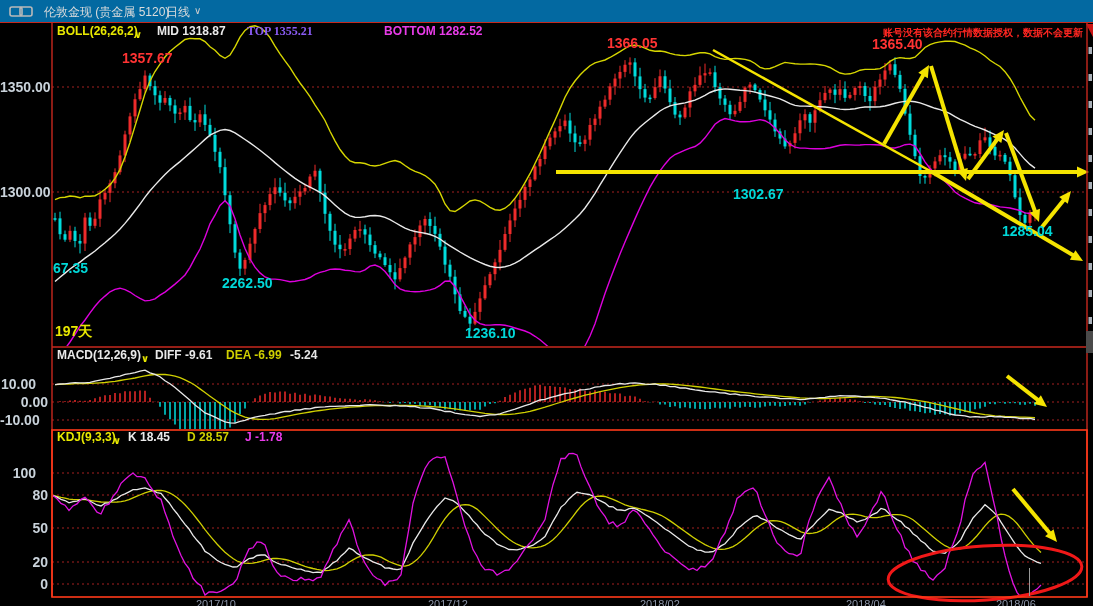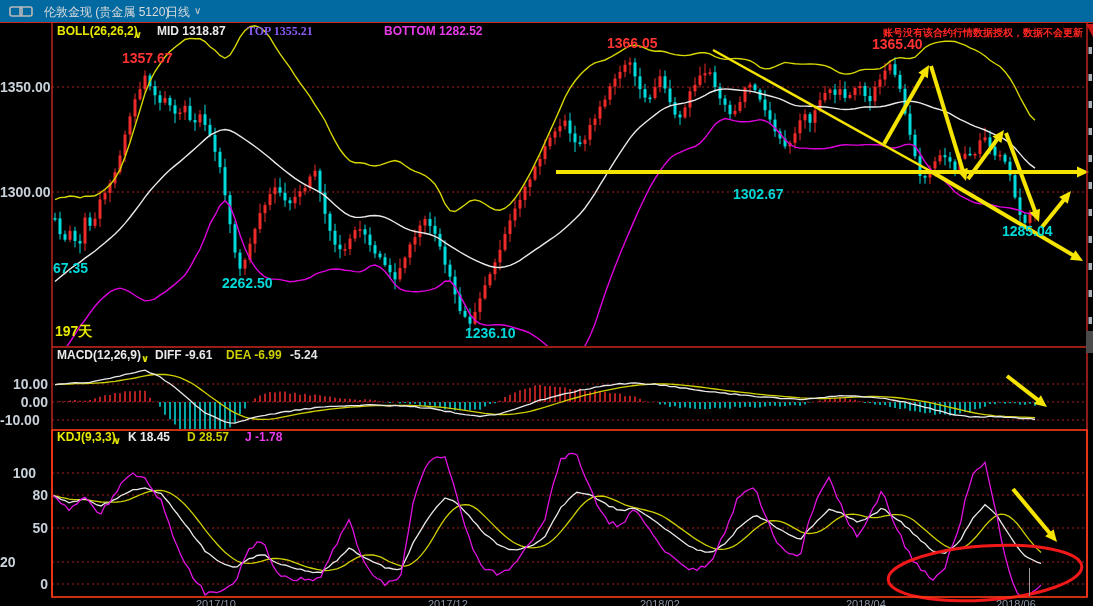--- a/index.html
+++ b/index.html
@@ -713,27 +713,27 @@
 
   <span class="hdr" style="left:57px;top:431px;color:#e8e800;">KDJ(9,3,3)</span>
   <span class="hdr caret" style="left:113px;top:434px;color:#e8e800;">∨</span>
   <span class="hdr" style="left:128px;top:431px;color:#e9e9e9;">K 18.45</span>
   <span class="hdr" style="left:187px;top:431px;color:#cfcf00;">D 28.57</span>
   <span class="hdr" style="left:245px;top:431px;color:#e93ce9;">J -1.78</span>
 
   <div id="gen-labels">
       <span class="lbl" style="left: 0px; top: 81px; color: rgb(201, 210, 218); width: 50px; text-align: right;">1350.00</span>
       <span class="lbl" style="left: 0px; top: 186px; color: rgb(201, 210, 218); width: 24px; text-align: right;">1300.00</span>
-      <span class="lbl" style="left: 0px; top: 378px; color: rgb(201, 210, 218); width: 48px; text-align: right;">10.00</span>
+      <span class="lbl" style="left: 0px; top: 378px; color: rgb(201, 210, 218); width: 36px; text-align: right;">10.00</span>
       <span class="lbl" style="left: 0px; top: 396px; color: rgb(201, 210, 218); width: 48px; text-align: right;">0.00</span>
       <span class="lbl" style="left: 0px; top: 414px; color: rgb(201, 210, 218); width: 48px; ">-10.00</span>
       <span class="lbl" style="left: 0px; top: 467px; color: rgb(201, 210, 218); width: 36px; text-align: right;">100</span>
       <span class="lbl" style="left: 0px; top: 489px; color: rgb(201, 210, 218); width: 48px; text-align: right;">80</span>
       <span class="lbl" style="left: 0px; top: 522px; color: rgb(201, 210, 218); width: 48px; text-align: right;">50</span>
-      <span class="lbl" style="left: 0px; top: 556px; color: rgb(201, 210, 218); width: 48px; ">20</span>
+      <span class="lbl" style="left: 0px; top: 556px; color: rgb(201, 210, 218); width: 48px; text-align: right;">20</span>
       <span class="lbl" style="left: 0px; top: 578px; color: rgb(201, 210, 218); width: 48px; text-align: right;">0</span>
       <span class="lbl" style="left: 122px; top: 52px; color: rgb(255, 51, 51);">1357.67</span>
       <span class="lbl" style="left: 607px; top: 37px; color: rgb(255, 51, 51);">1366.05</span>
       <span class="lbl" style="left: 872px; top: 38px; color: rgb(255, 51, 51);">1365.40</span>
       <span class="lbl" style="left: 733px; top: 188px; color: rgb(0, 216, 216);">1302.67</span>
       <span class="lbl" style="left: 1002px; top: 225px; color: rgb(0, 216, 216); text-align: center;">1285.04</span>
       <span class="lbl" style="left: 222px; top: 277px; color: rgb(0, 216, 216);">2262.50</span>
       <span class="lbl" style="left: 465px; top: 327px; color: rgb(0, 216, 216);">1236.10</span>
       <span class="lbl" style="left: 53px; top: 262px; color: rgb(0, 216, 216);">67.35</span>
       <span class="lbl" style="left: 55px; top: 325px; color: rgb(232, 232, 0);">197天</span>

